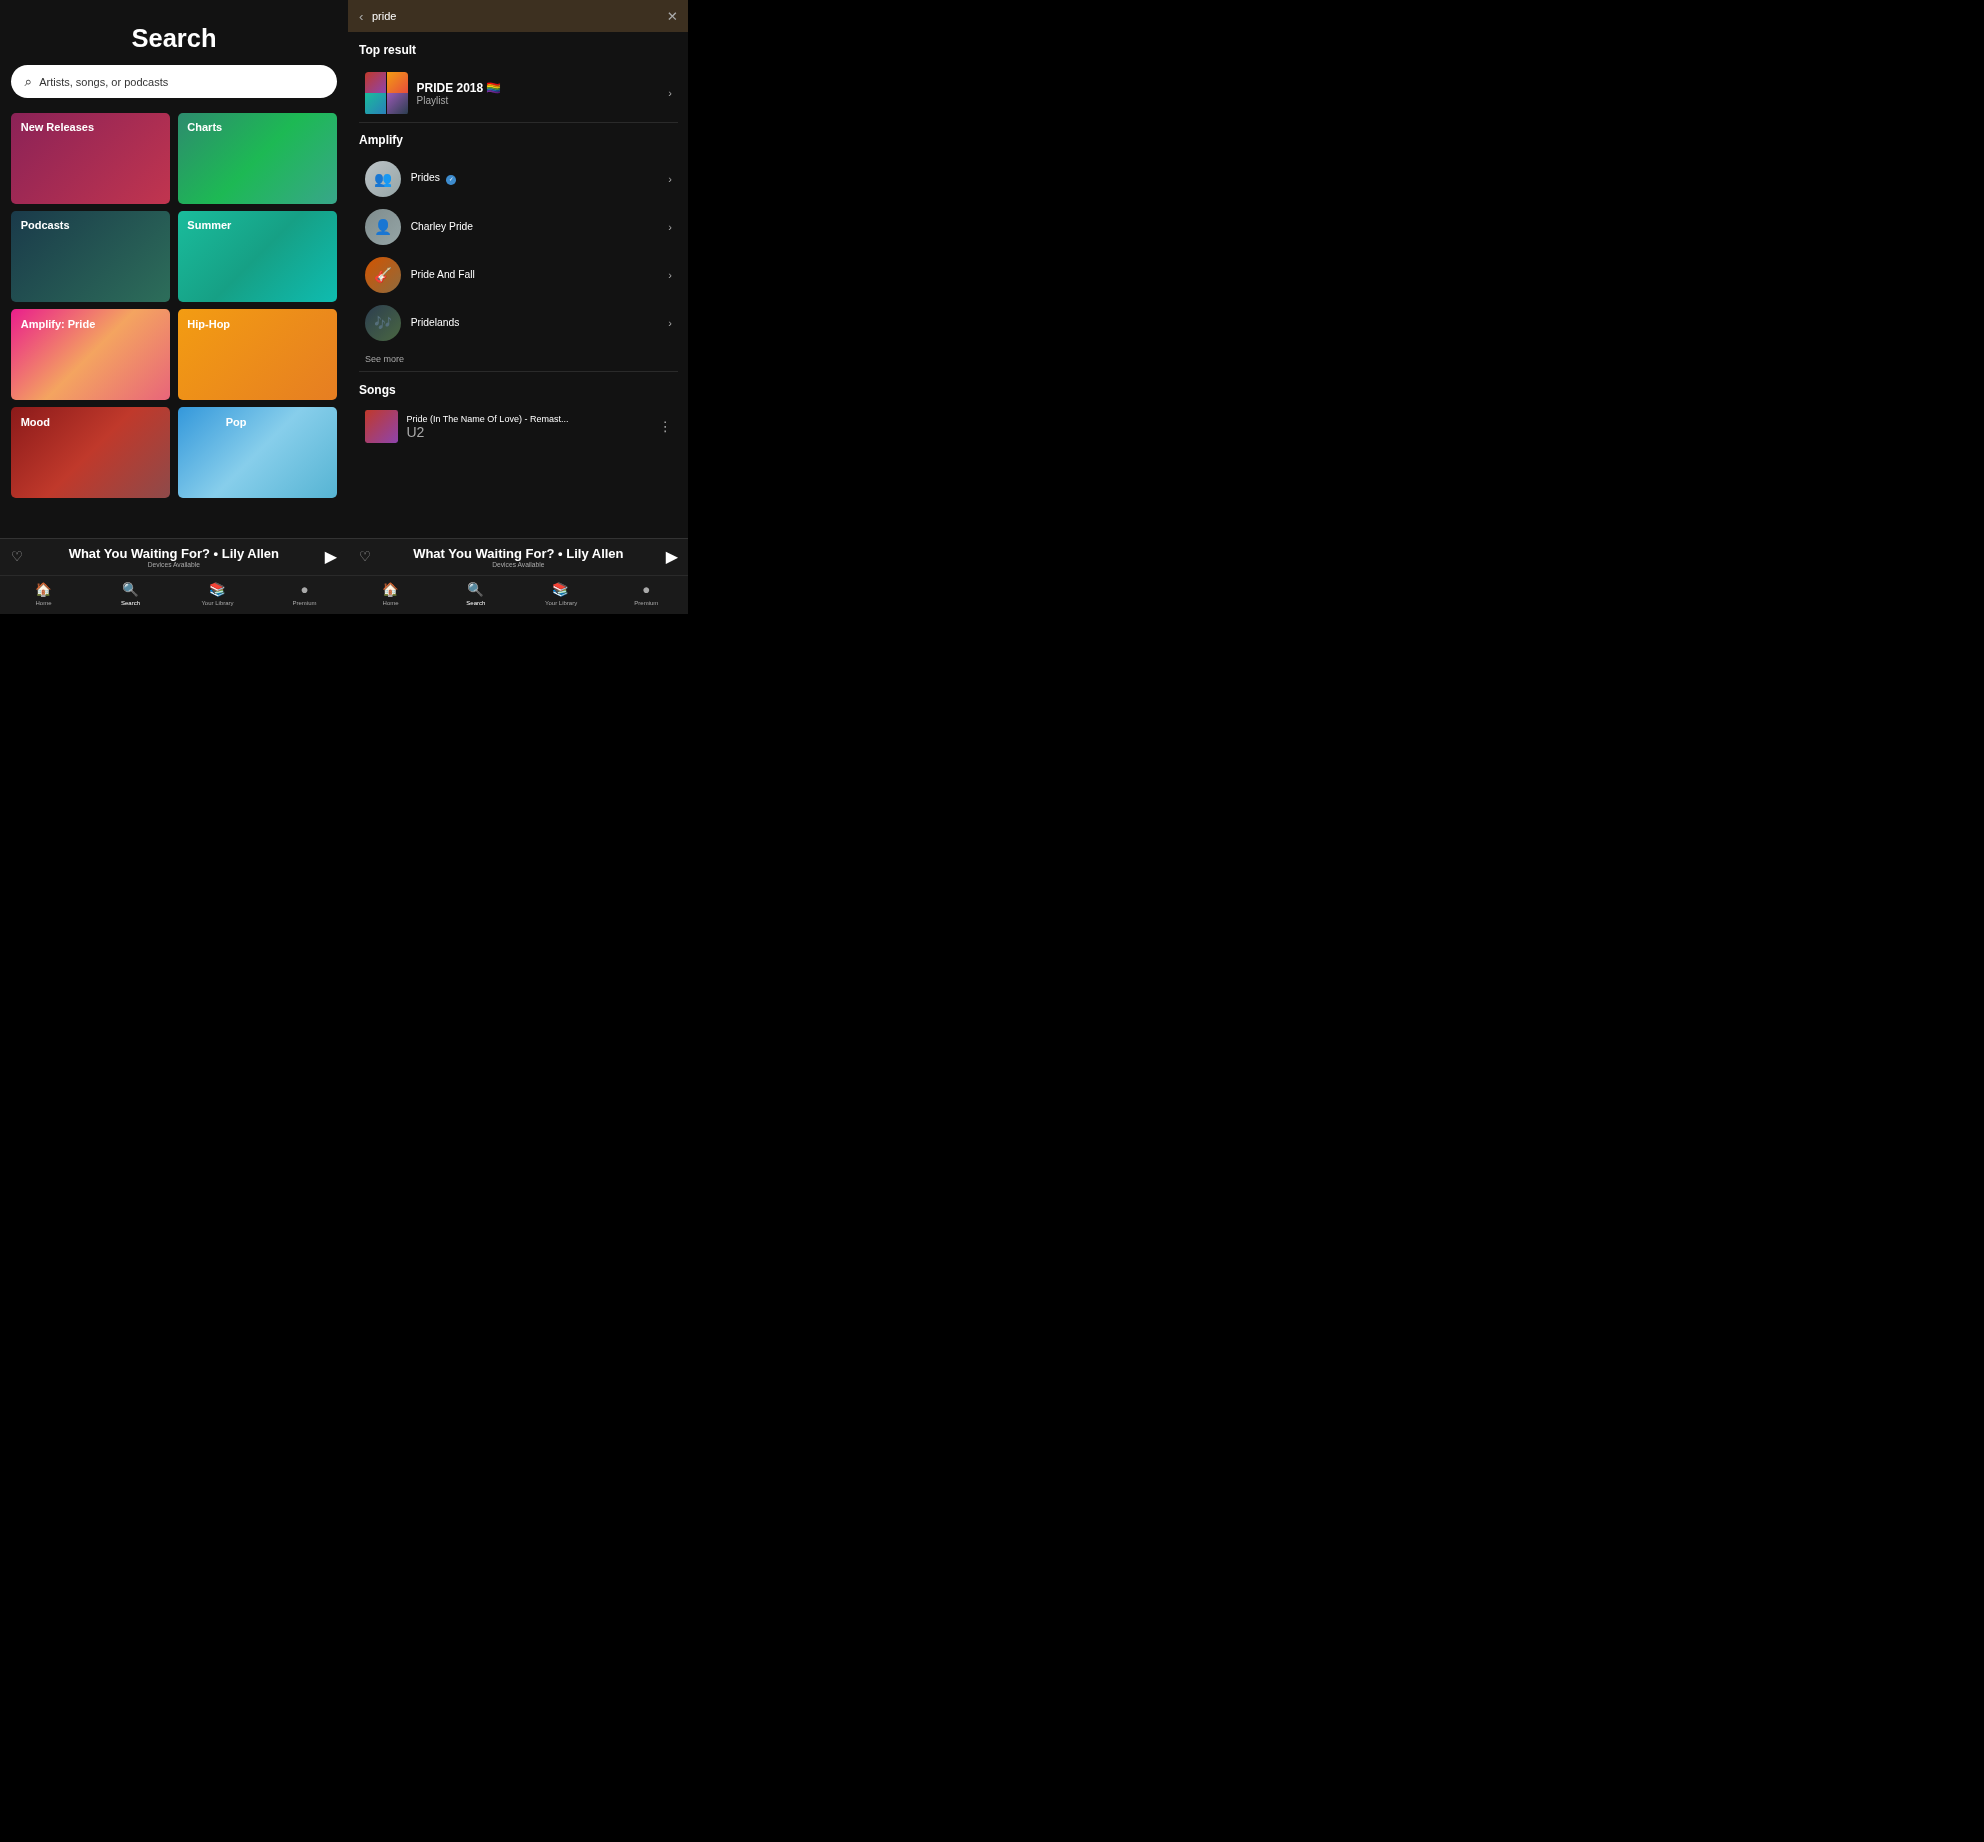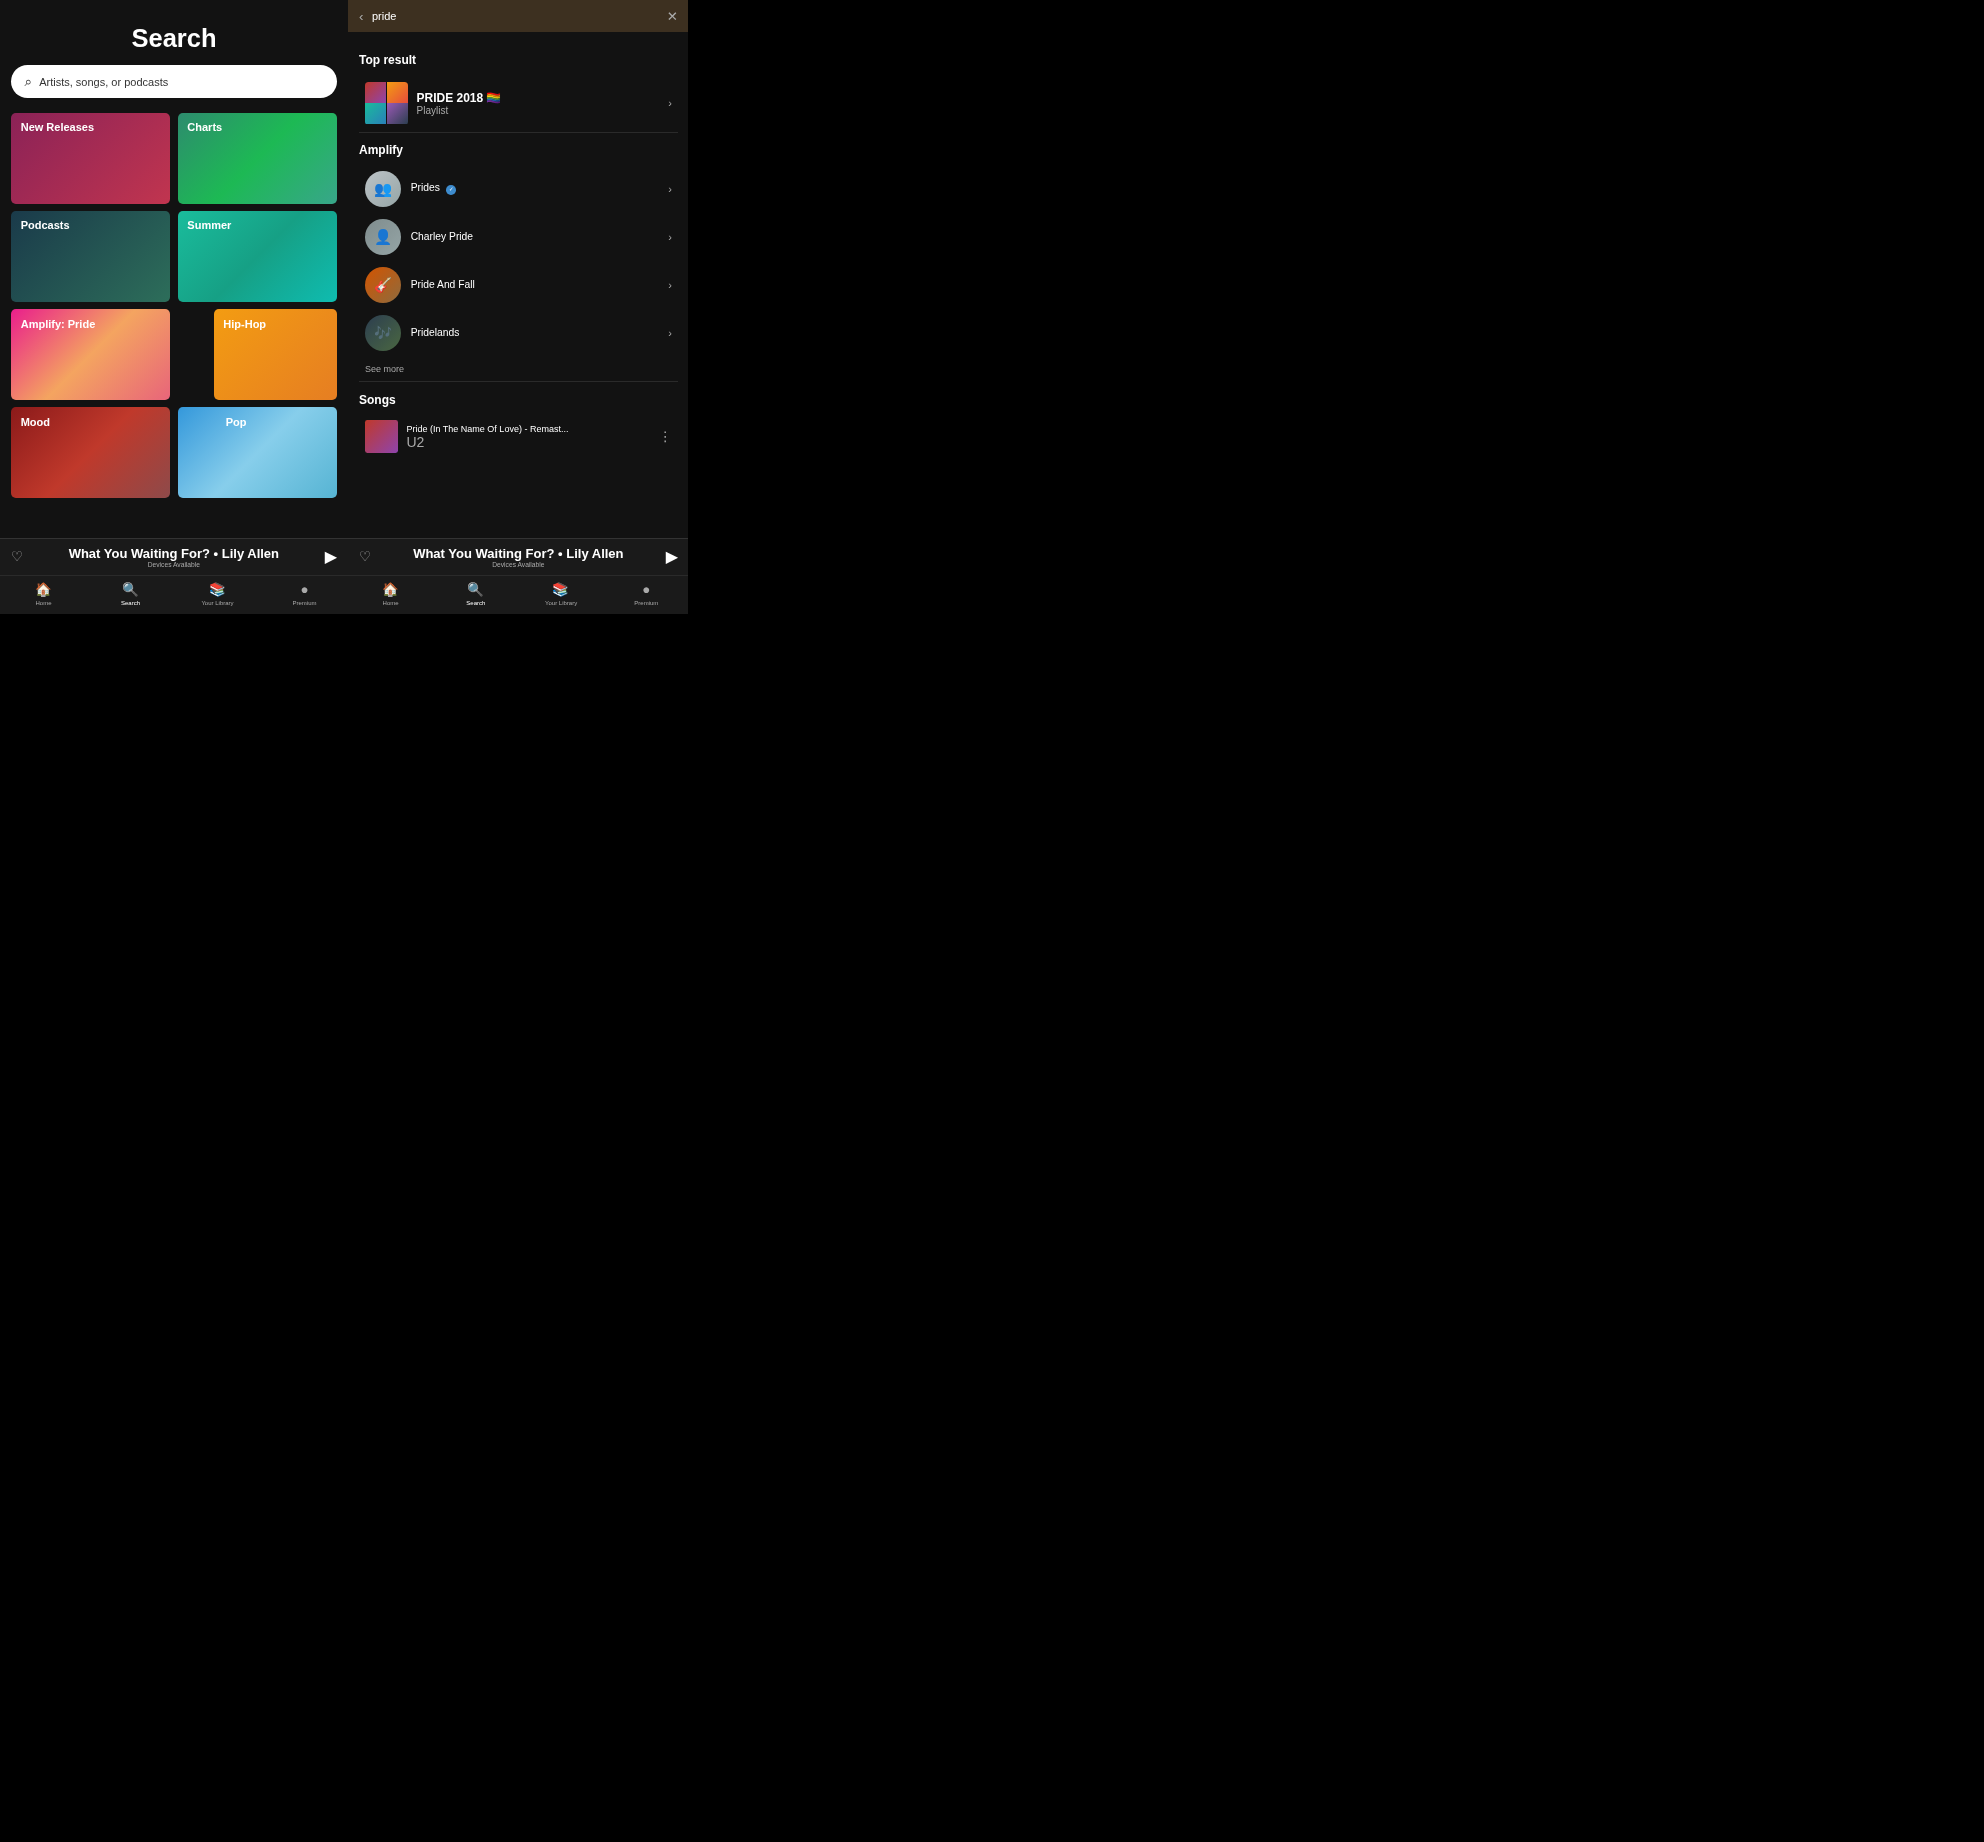--- a/index.html
+++ b/index.html
@@ -81,21 +81,21 @@
       font-size: 11px;
       font-weight: 700;
       z-index: 1;
     }
 
     .new-releases { background: linear-gradient(135deg, #8b2257, #c1354f); }
     .charts { background: linear-gradient(135deg, #2d8c6e, #1db954, #38a68a); }
     .podcasts { background: linear-gradient(135deg, #1a3a4a, #2d6e5a); }
     .summer { background: linear-gradient(135deg, #1abc9c, #16a085, #0fbcb0); }
     .amplify-pride { background: linear-gradient(135deg, #e91e8c, #f4a460, #e8657a); }
-    .hip-hop { background: linear-gradient(135deg, #f39c12, #e67e22); margin-left: 36px; }
+    .hip-hop { background: linear-gradient(135deg, #f39c12, #e67e22); }
     .mood { background: linear-gradient(135deg, #8b1a1a, #c0392b, #8e4a4a); }
     .pop { background: linear-gradient(135deg, #3498db, #87ceeb, #56b4d3); padding-left: 48px; }
 
     
     .now-playing {
       background: #1a1a1a;
       border-top: 0.6px solid #333;
       padding: 7.3px 11px;
       display: flex;
       align-items: center;
@@ -202,21 +202,20 @@
     .close-btn {
       color: #aaa;
       font-size: 13.4px;
       cursor: pointer;
     }
 
     .right-content {
       flex: 1;
       overflow-y: auto;
       padding: 0 11px;
-      margin-top: 10px;
     }
 
     .right-content::-webkit-scrollbar { display: none; }
 
     .section-title {
       color: #fff;
       font-size: 12px;
       font-weight: 700;
       padding: 11px 0 7.3px;
     }

